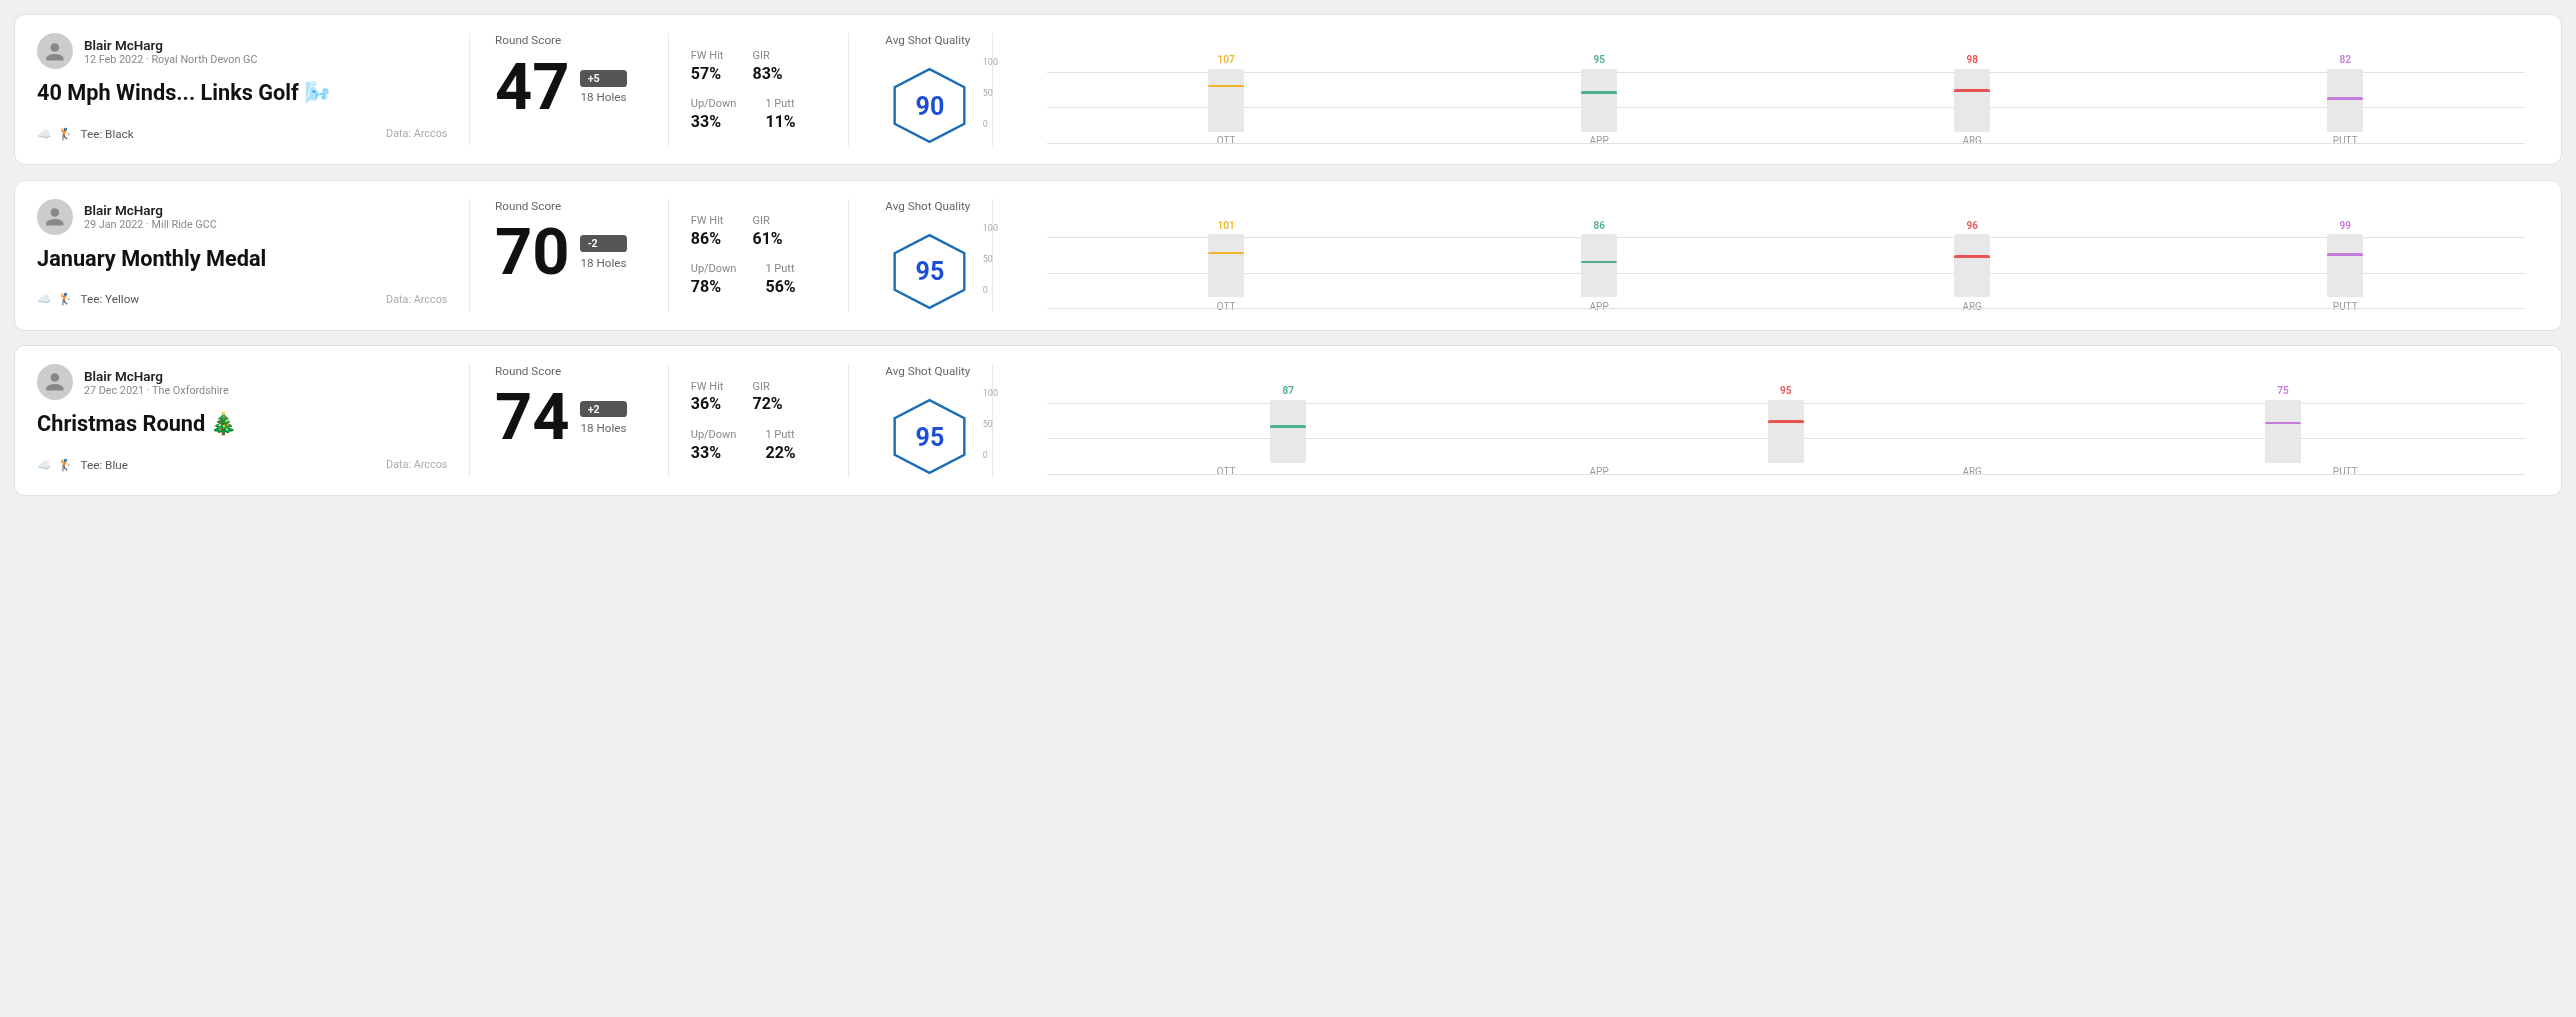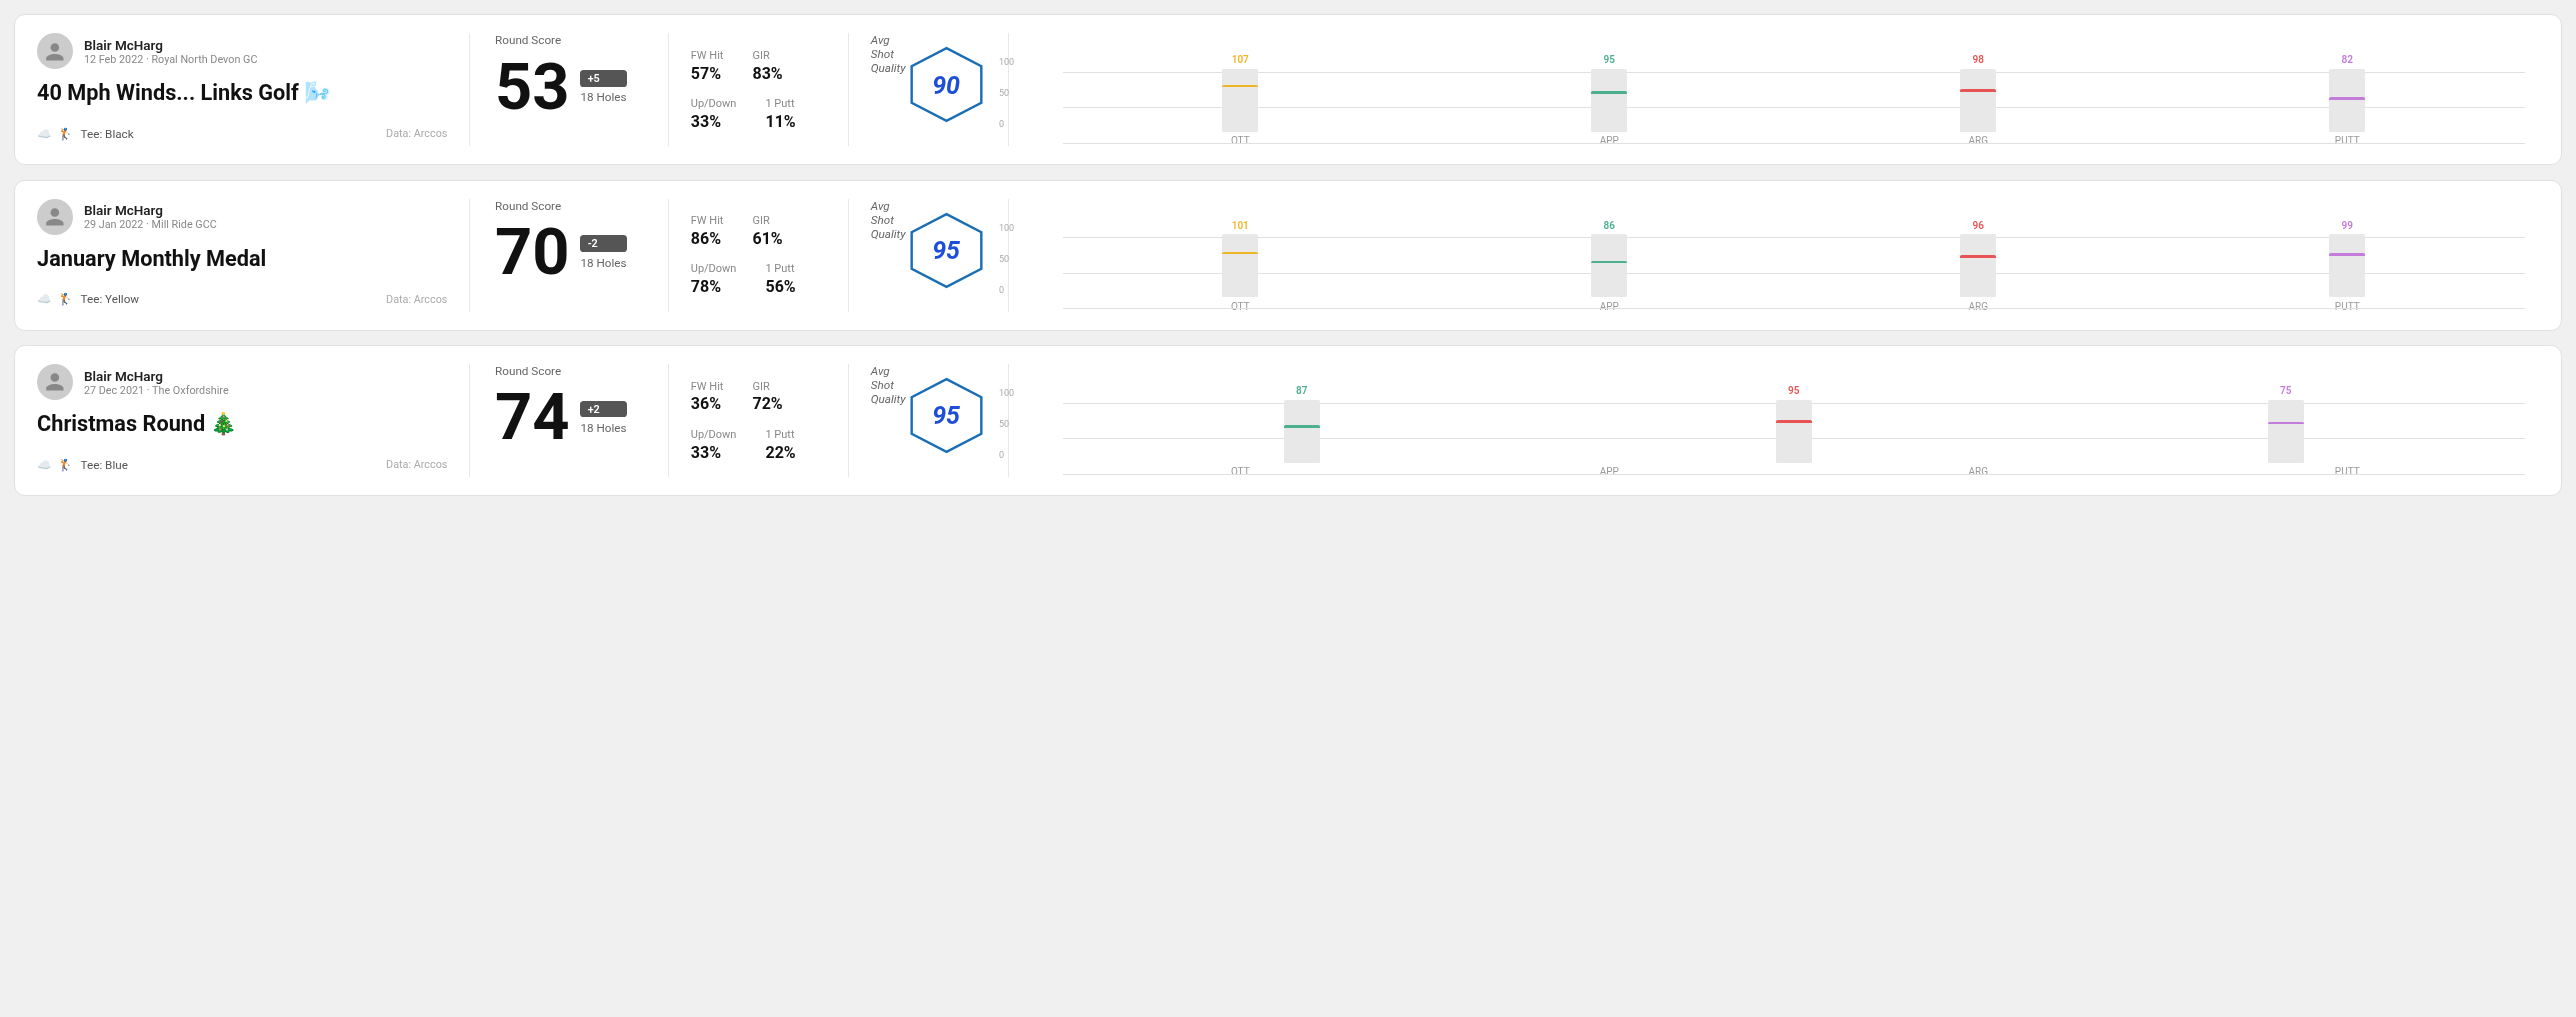--- a/index.html
+++ b/index.html
@@ -136,24 +136,23 @@
     .stat-value {
       font-size: 16px;
       font-weight: 700;
       color: #111;
     }
     .quality-section {
       flex: 0 0 144px;
       padding: 0 21.7px;
       border-right: 0.9px solid #e8e8e8;
       display: flex;
-      flex-direction: row;
-      align-items: flex-start;
+      flex-direction: column;
+      align-items: flex-end;
       justify-content: center;
-      font-style: italic;
     }
     .hexagon-wrapper {
       display: flex;
       align-items: center;
       justify-content: center;
       margin-top: 10.8px;
     }
     .hexagon {
       width: 81px;
       height: 81px;
@@ -277,21 +276,21 @@
             <span>☁️</span>
             <span>🏌️</span>
             <span>Tee: Black</span>
           </div>
           <div class="data-source">Data: Arccos</div>
         </div>
       </div>
       <div class="middle-section">
         <div class="section-label">Round Score</div>
         <div class="score-row">
-          <div class="score-big">53</div>
+          <div class="score-big">47</div>
           <div class="score-meta">
             <div class="score-badge">+5</div>
             <div class="holes-label">18 Holes</div>
           </div>
         </div>
       </div>
       <div class="stats-section">
         <div class="stats-row">
           <div class="stat-item">
             <div class="stat-label">FW Hit</div>

